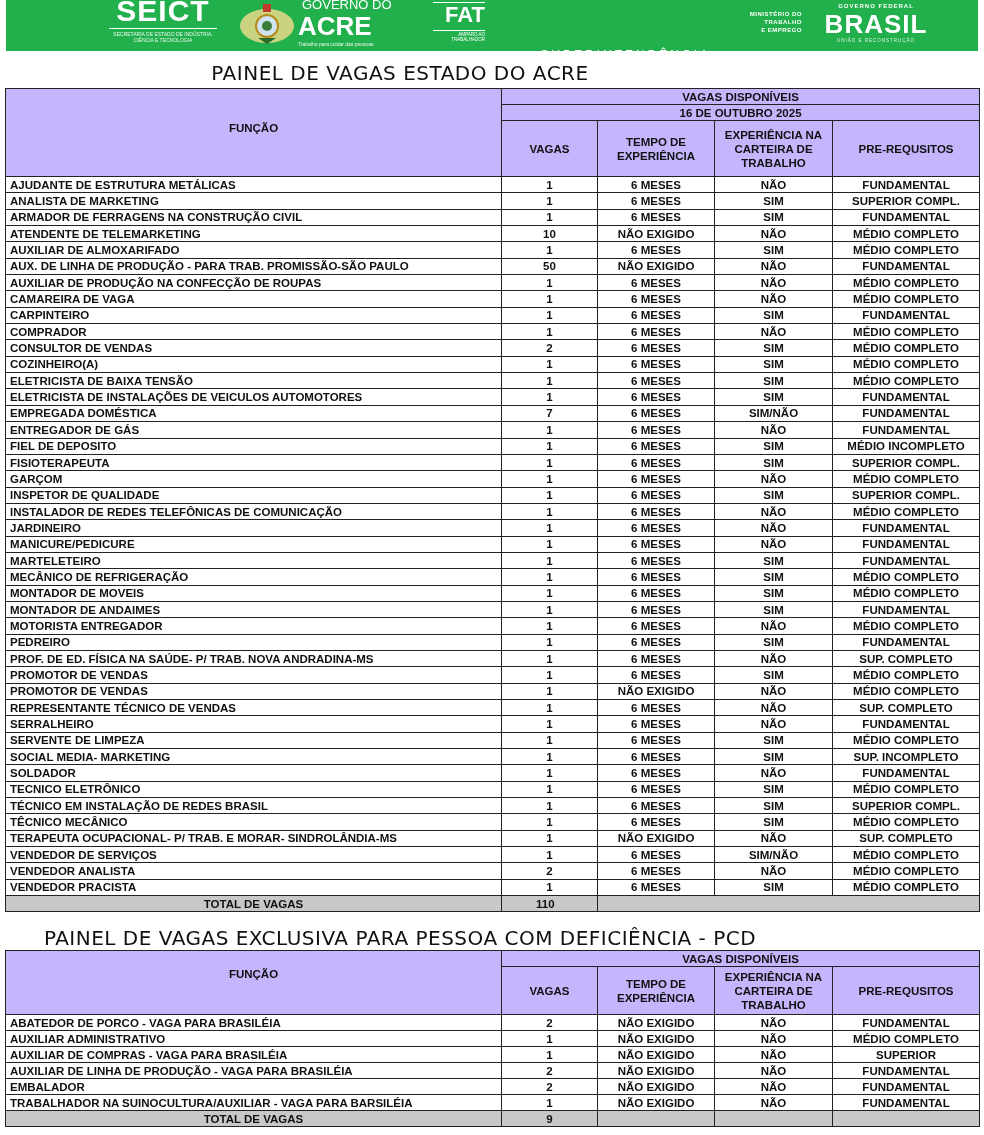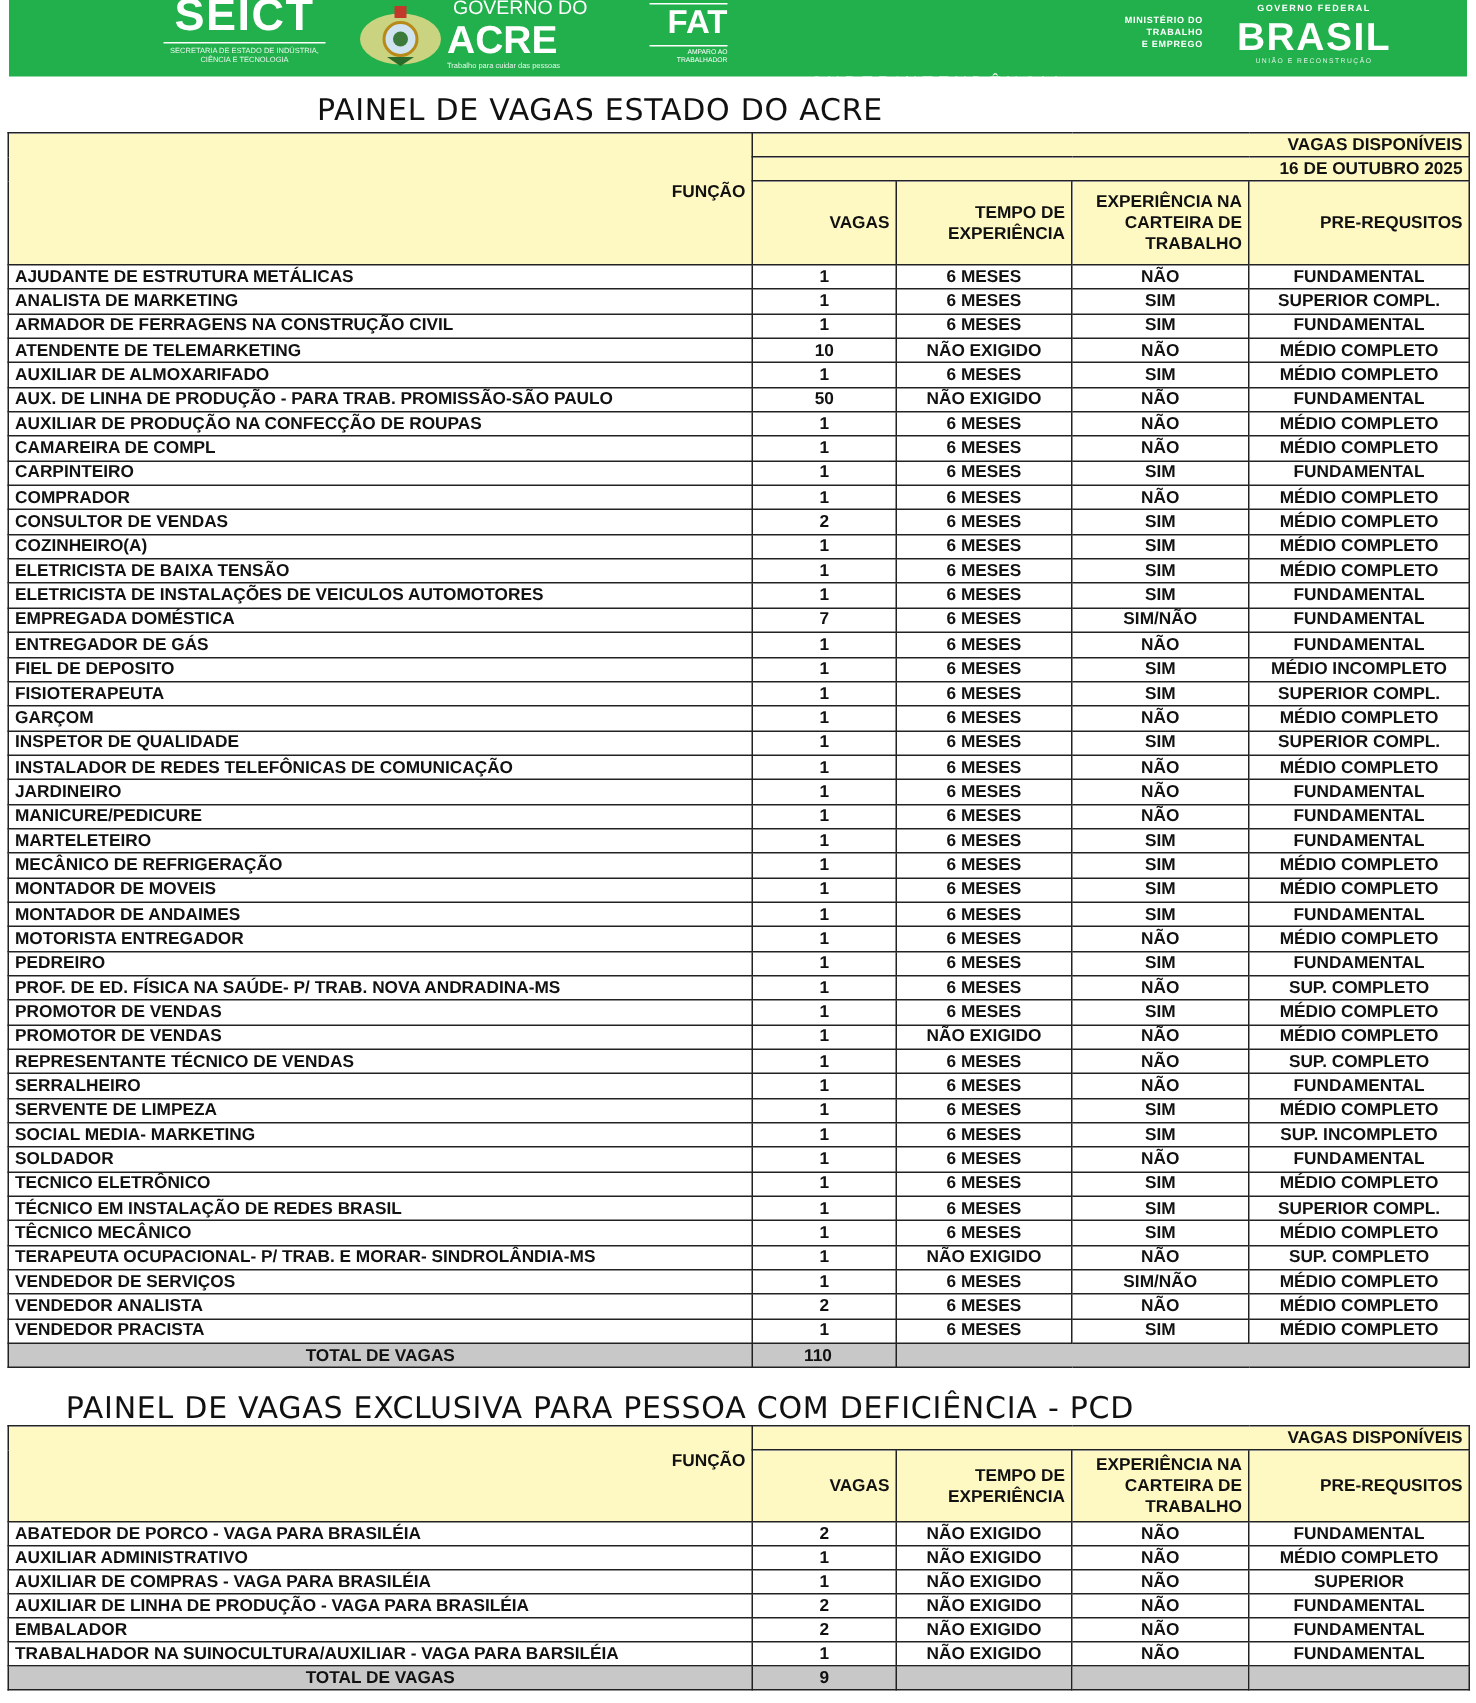--- a/index.html
+++ b/index.html
@@ -28,21 +28,21 @@
   .brasil .gf { font-size: 6px; font-weight: 700; letter-spacing: 1px; display:block; line-height: 8px;}
   .brasil .name { font-size: 26px; font-weight: 700; letter-spacing: 1px; line-height: 28px; display:block; }
   .brasil .tag { font-size: 4.5px; letter-spacing: 1px; display:block; opacity: .85;}
 
   .panel-title { position: absolute; left: 0; width: 800px; text-align: center; font-family: "DejaVu Sans", sans-serif; font-weight: 400; color: #111; letter-spacing: .5px; }
   .t1 { top: 60px; font-size: 20px; line-height: 26px; }
   .t2 { top: 924px; font-size: 20px; line-height: 28px; }
 
   table.grid { position: absolute; left: 5px; width: 974px; border-collapse: collapse; table-layout: fixed; }
   table.grid td, table.grid th { border: 1.5px solid #222; font-weight: 700; font-size: 11.5px; line-height: 14px; padding: 0 4px; white-space: nowrap; overflow: hidden; }
-  table.grid th { background: #fef9c3; text-align: right; font-family: "Liberation Sans", sans-serif; font-size: 11.5px; }
+  table.grid th { background: #c4b5fd; text-align: center; font-family: "Liberation Sans", sans-serif; font-size: 11.5px; }
   table.grid td.fn { text-align: left; }
   table.grid td.c { text-align: center; }
   table.grid tr.total td { background: #c8c8c8; margin-top: 32px; }
   .col-fn { width: 496px; } .col-v { width: 96px; } .col-t { width: 117px; } .col-e { width: 118px; } .col-p { width: 147px; }
 
   #main-table { top: 88px; }
   #main-table tr.r td { height: 16.35px; }
   #pcd-table { top: 950px; }
   #pcd-table tr.r td { height: 16px; }
 </style>
@@ -155,21 +155,21 @@
         <td class="c">FUNDAMENTAL</td>
       </tr>
       <tr class="r">
         <td class="fn">AUXILIAR DE PRODUÇÃO NA CONFECÇÃO DE ROUPAS</td>
         <td class="c">1</td>
         <td class="c">6 MESES</td>
         <td class="c">NÃO</td>
         <td class="c">MÉDIO COMPLETO</td>
       </tr>
       <tr class="r">
-        <td class="fn">CAMAREIRA DE COMPL</td>
+        <td class="fn">CAMAREIRA DE VAGA</td>
         <td class="c">1</td>
         <td class="c">6 MESES</td>
         <td class="c">NÃO</td>
         <td class="c">MÉDIO COMPLETO</td>
       </tr>
       <tr class="r">
         <td class="fn">CARPINTEIRO</td>
         <td class="c">1</td>
         <td class="c">6 MESES</td>
         <td class="c">SIM</td>

